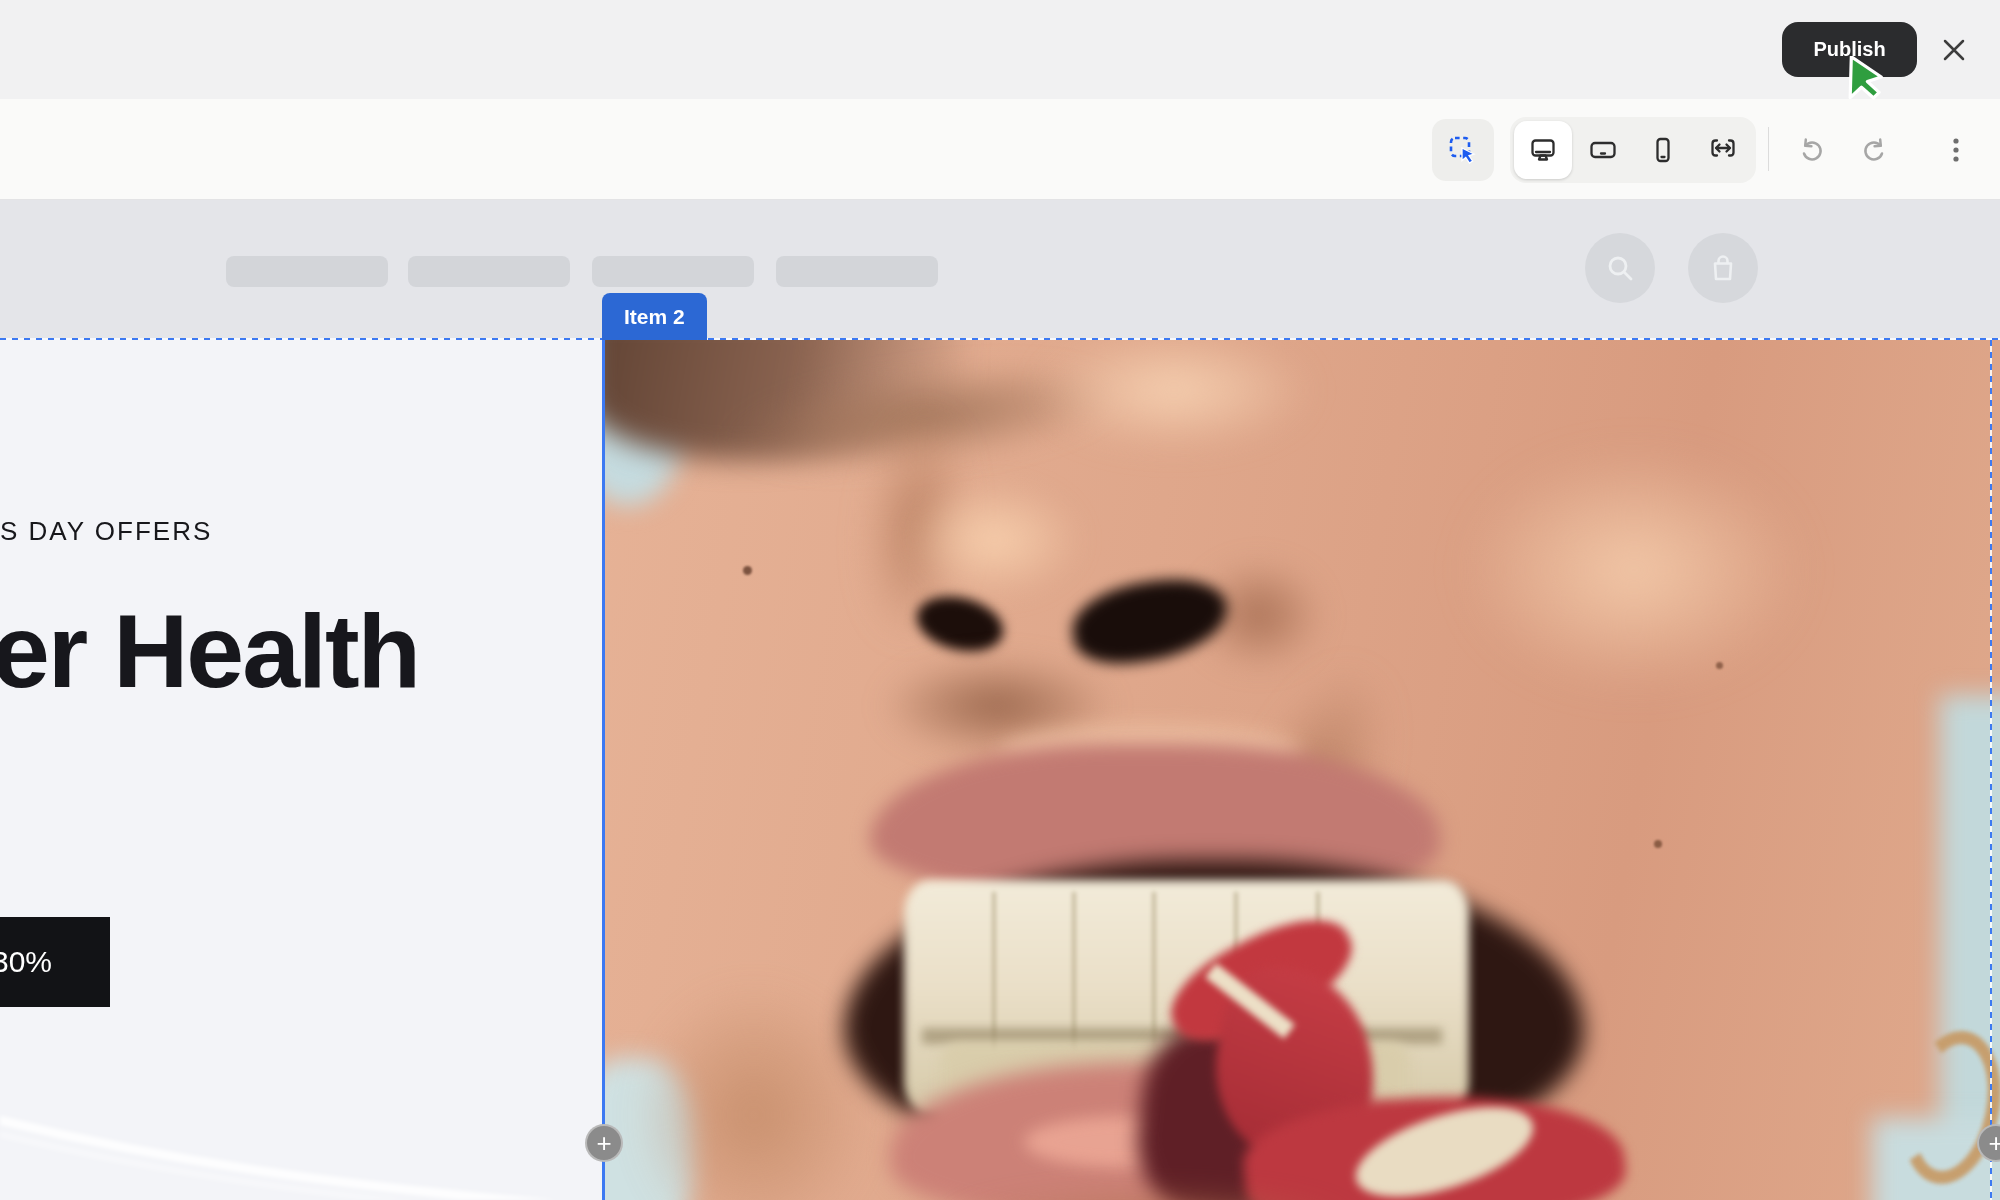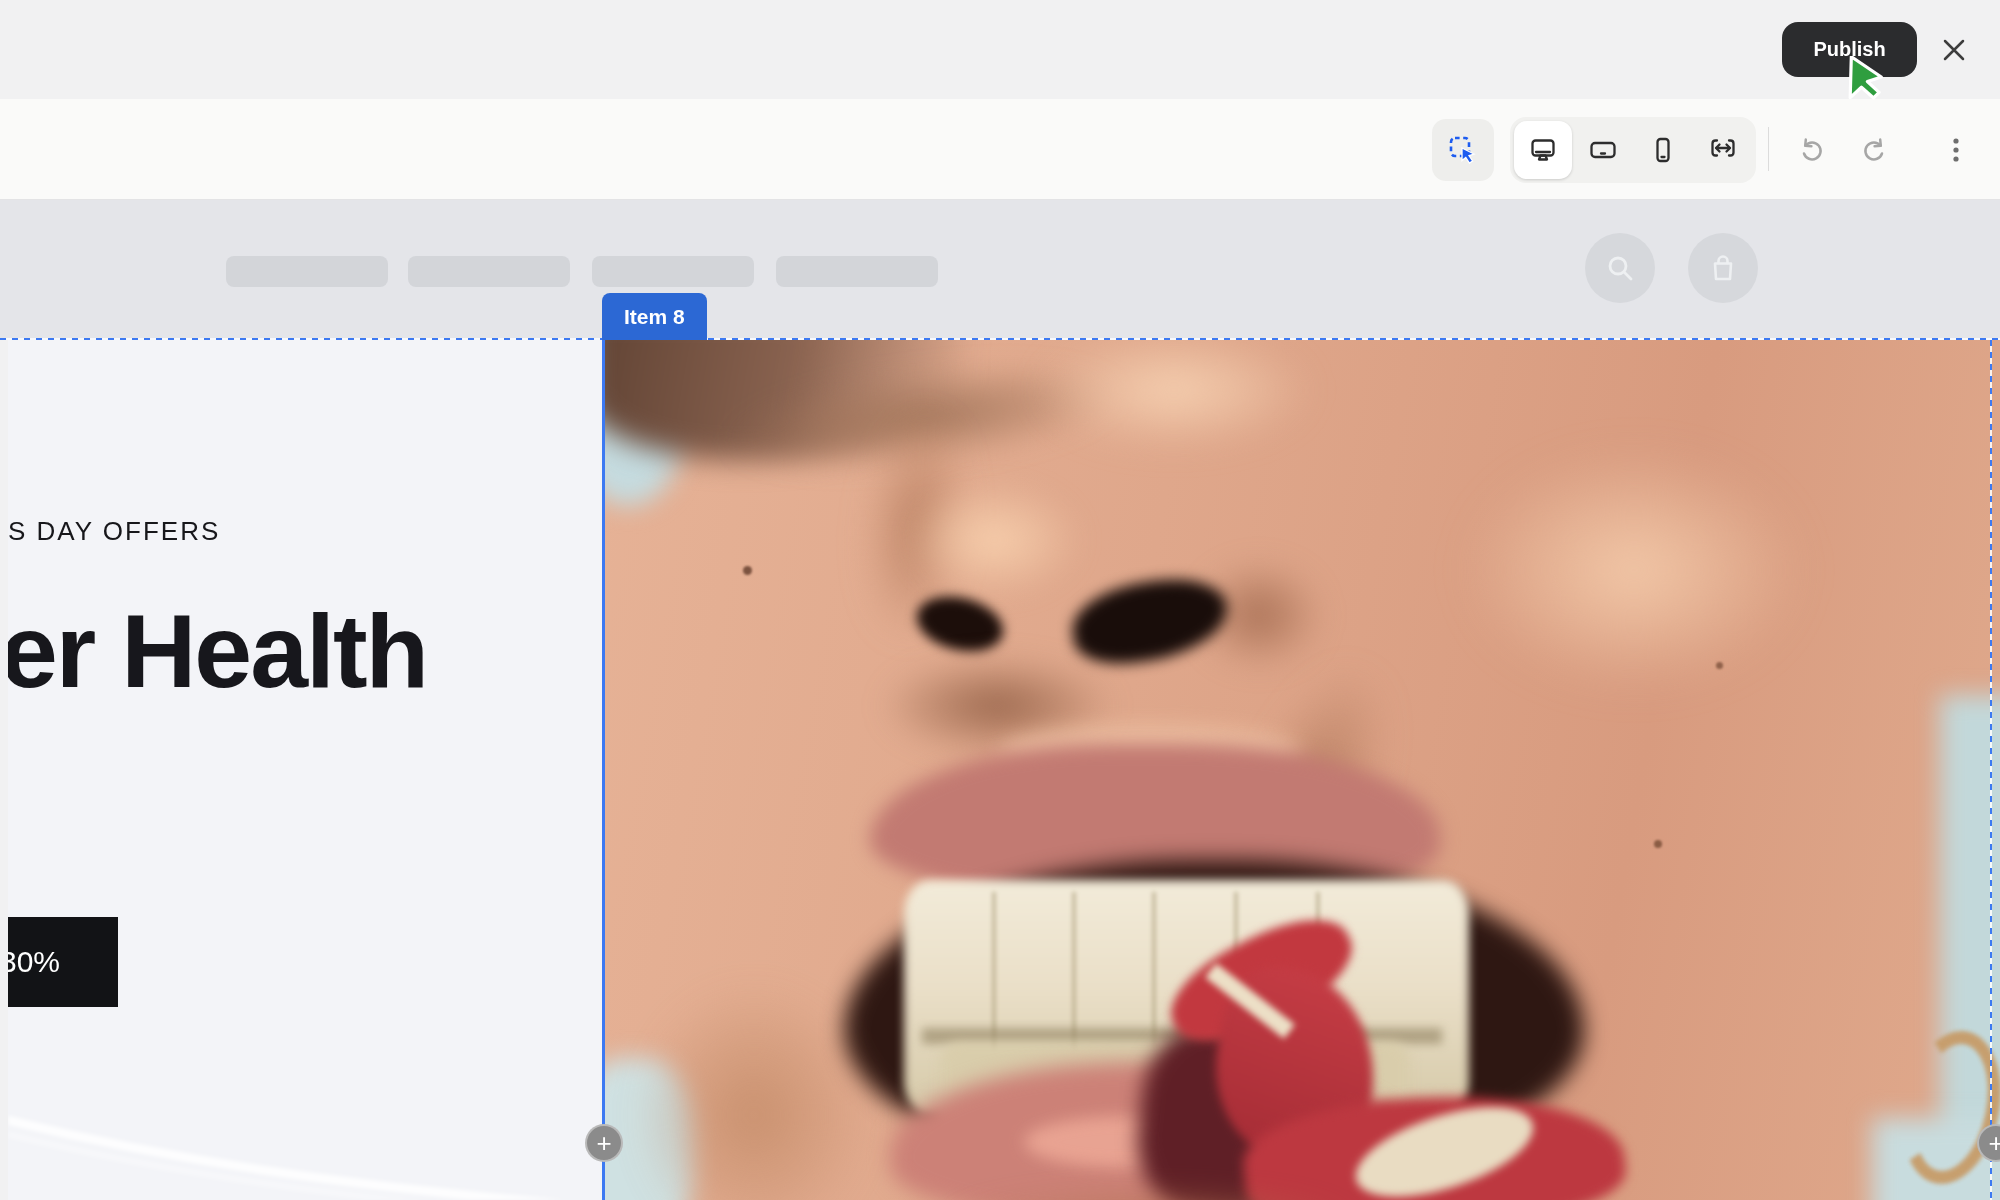--- a/index.html
+++ b/index.html
@@ -21,21 +21,21 @@
   .seg.active { background:#ffffff; box-shadow:0 1px 3px rgba(0,0,0,.16); }
   .tb-divider { position:absolute; left:1768px; top:28px; width:1px; height:44px; background:#dcdcdc; }
   .icon-btn { position:absolute; top:35px; width:32px; height:32px; display:flex; align-items:center; justify-content:center; cursor:pointer; }
 
   
   .site-header { position:absolute; left:0; top:200px; width:2000px; height:140px; background:#e4e5e9; }
   .nav-pill { position:absolute; top:56px; height:31px; width:162px; background:#d3d5d9; border-radius:8px; cursor:pointer; }
   .hdr-circle { position:absolute; top:33px; width:70px; height:70px; border-radius:50%; background:#d6d8dc; display:flex; align-items:center; justify-content:center; cursor:pointer; }
 
   
-  .hero-left { position:absolute; left:8px; top:340px; width:604px; height:860px; background:#f3f4f8; overflow:hidden; }
+  .hero-left { position:absolute; left:0; top:340px; width:604px; height:860px; background:#f3f4f8; overflow:hidden; }
   .eyebrow { position:absolute; left:0px; top:176px; font-size:26px; letter-spacing:2px; font-weight:500; color:#17171b; white-space:nowrap; }
   .h-line { position:absolute; font-size:104px; font-weight:600; letter-spacing:-2px; color:#17171c; white-space:nowrap; }
   .h-line1 { left:-8px; top:252px; }
   .h-line2 { left:16px; top:394px; }
   .promo-btn { position:absolute; left:-210px; top:577px; width:320px; height:90px; background:#121316; color:#fff; border:none;
                font-family:inherit; font-size:30px; font-weight:500; text-align:right; padding-right:58px; cursor:pointer; }
   .wave-svg { position:absolute; left:0; top:0; width:604px; height:860px; filter:blur(2px); }
 
   
   .photo { position:absolute; left:604px; top:340px; width:1396px; height:860px; overflow:hidden;
@@ -253,15 +253,15 @@
   <div class="pL jaw"></div>
   <div class="pL mole m1"></div>
   <div class="pL mole m2"></div>
   <div class="pL mole m3"></div>
   <div class="pL earring"></div>
 </div>
 
 <div class="sel-top"></div>
 <div class="sel-left"></div>
 <div class="sel-right"></div>
-<div class="item-label">Item 8</div>
+<div class="item-label">Item 2</div>
 <button class="add-btn add-left">+</button>
 <button class="add-btn add-right">+</button>
 
 </body></html>

